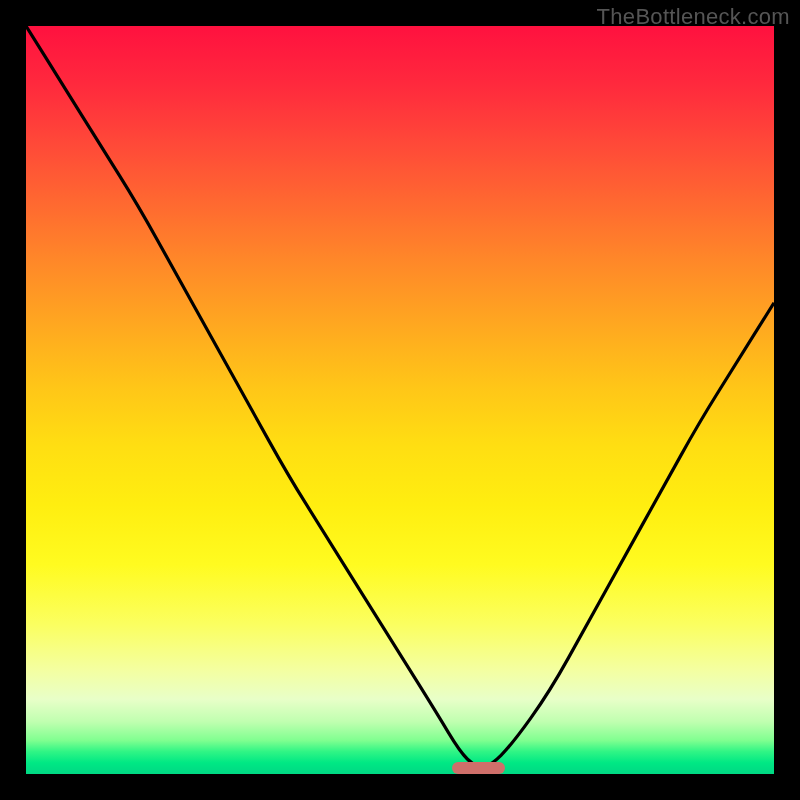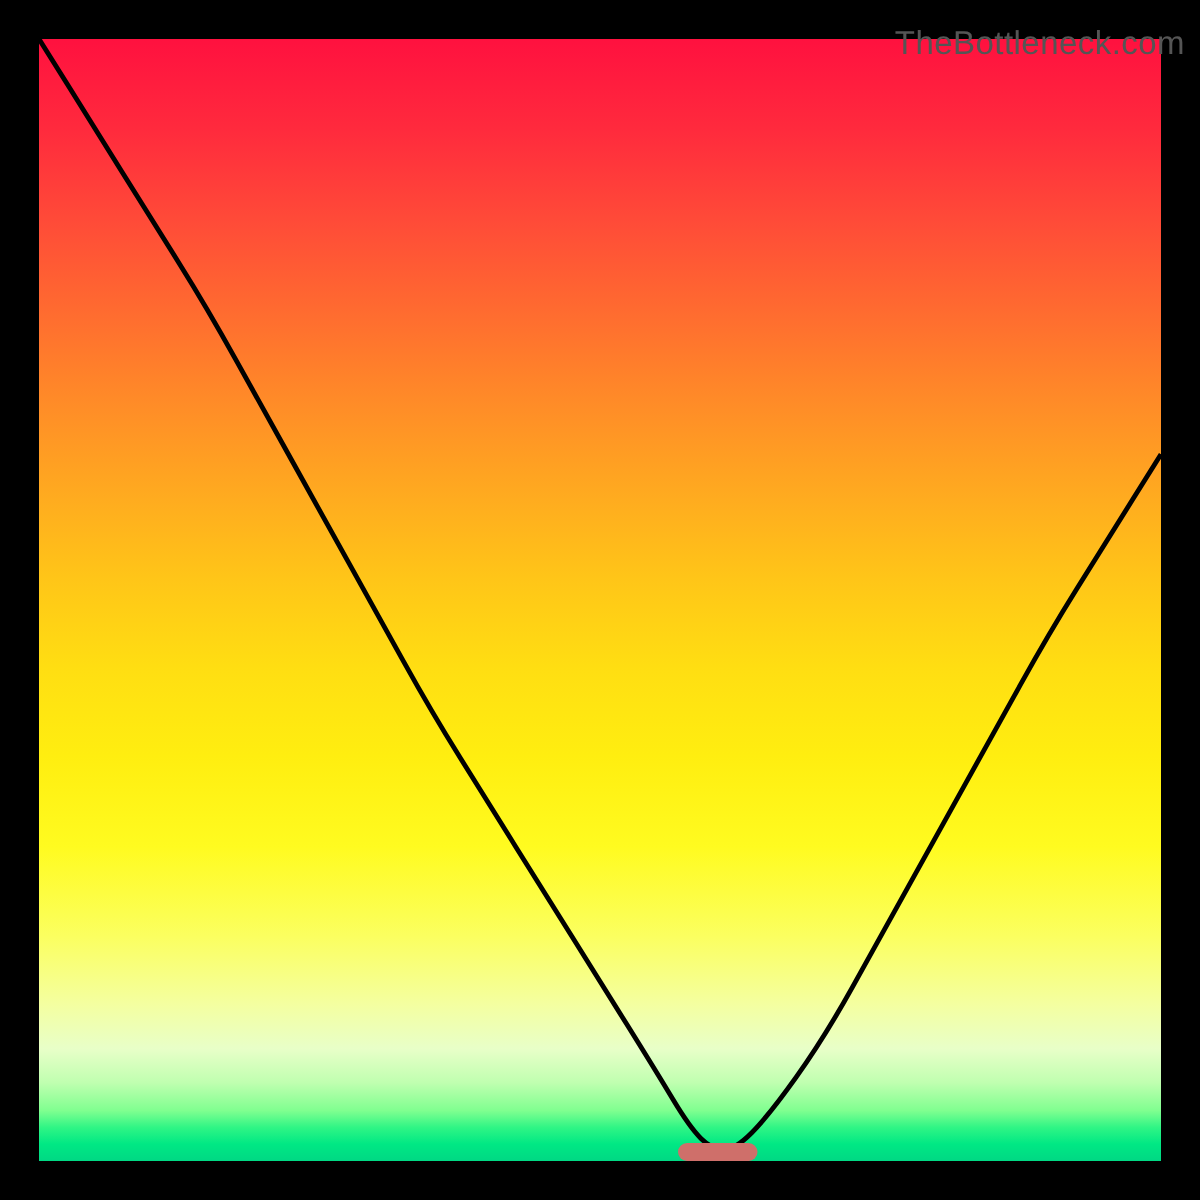--- a/index.html
+++ b/index.html
@@ -12,21 +12,21 @@
     font-family: Arial, Helvetica, sans-serif;
   }
   .frame {
     position: relative;
     width: 800px;
     height: 800px;
     background: #000;
   }
   .watermark {
     position: absolute;
-    top: 16px;
+    top: 4px;
     right: 10px;
     color: #555;
     font-size: 22px;
     font-weight: 500;
     letter-spacing: 0.3px;
     z-index: 5;
   }
   .plot {
     position: absolute;
     left: 26px;

